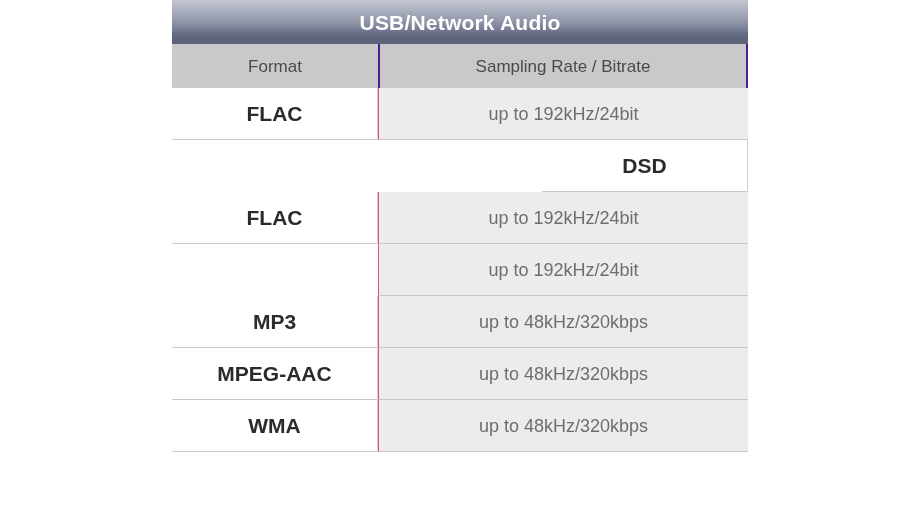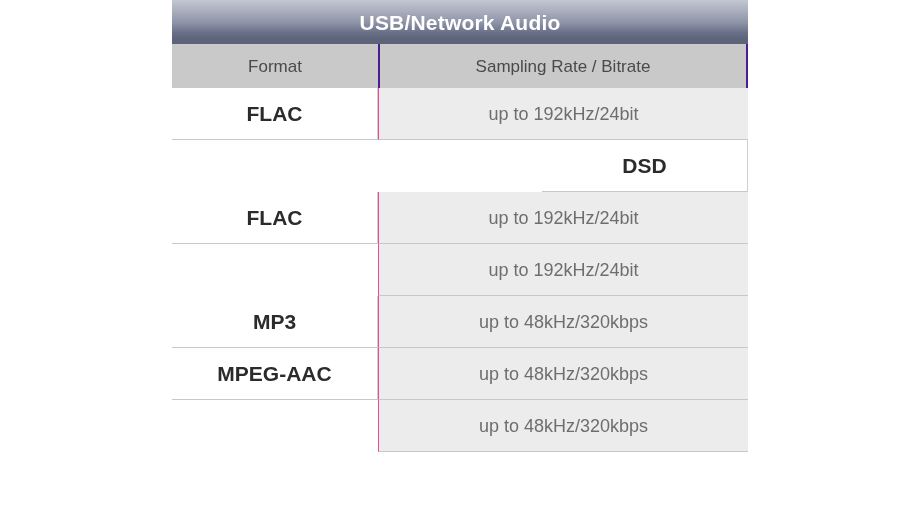--- a/index.html
+++ b/index.html
@@ -185,19 +185,22 @@
     <div class="data-row">
       <div class="cell col-format">
         <span class="format-label">MPEG-AAC</span>
       </div>
       <div class="cell col-rate">
         <span class="rate-label">up to 48kHz/320kbps</span>
       </div>
     </div>
 
     <div class="data-row">
+      <div class="cell col-format">
+        <span class="format-label">WMA</span>
+      </div>
       <div class="cell col-rate">
         <span class="rate-label">up to 48kHz/320kbps</span>
       </div>
     </div>
 
   </div>
 </div>
 
 </body></html>

